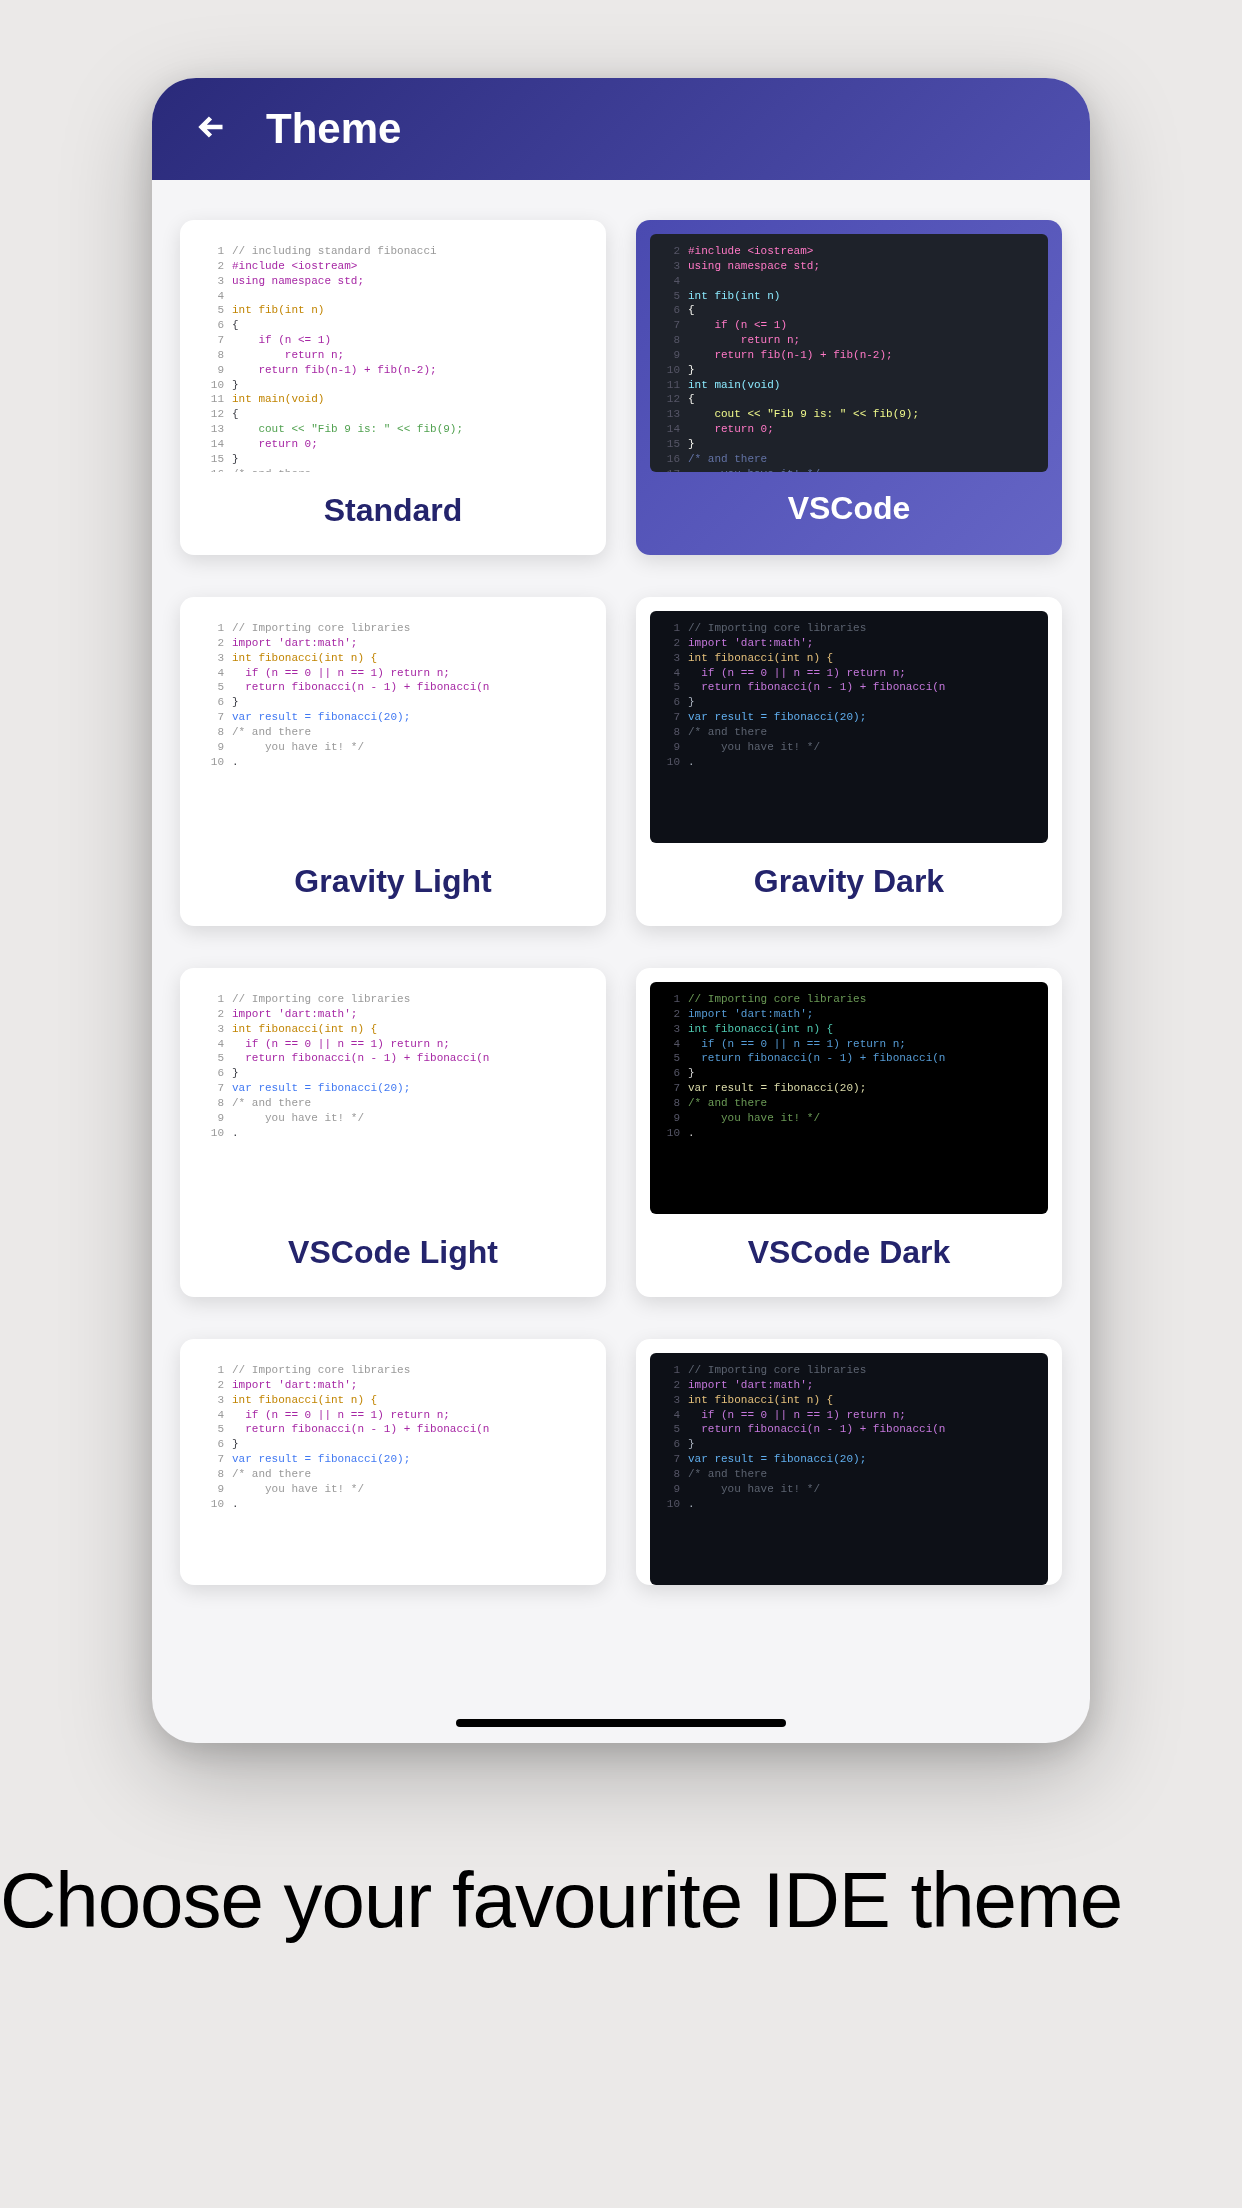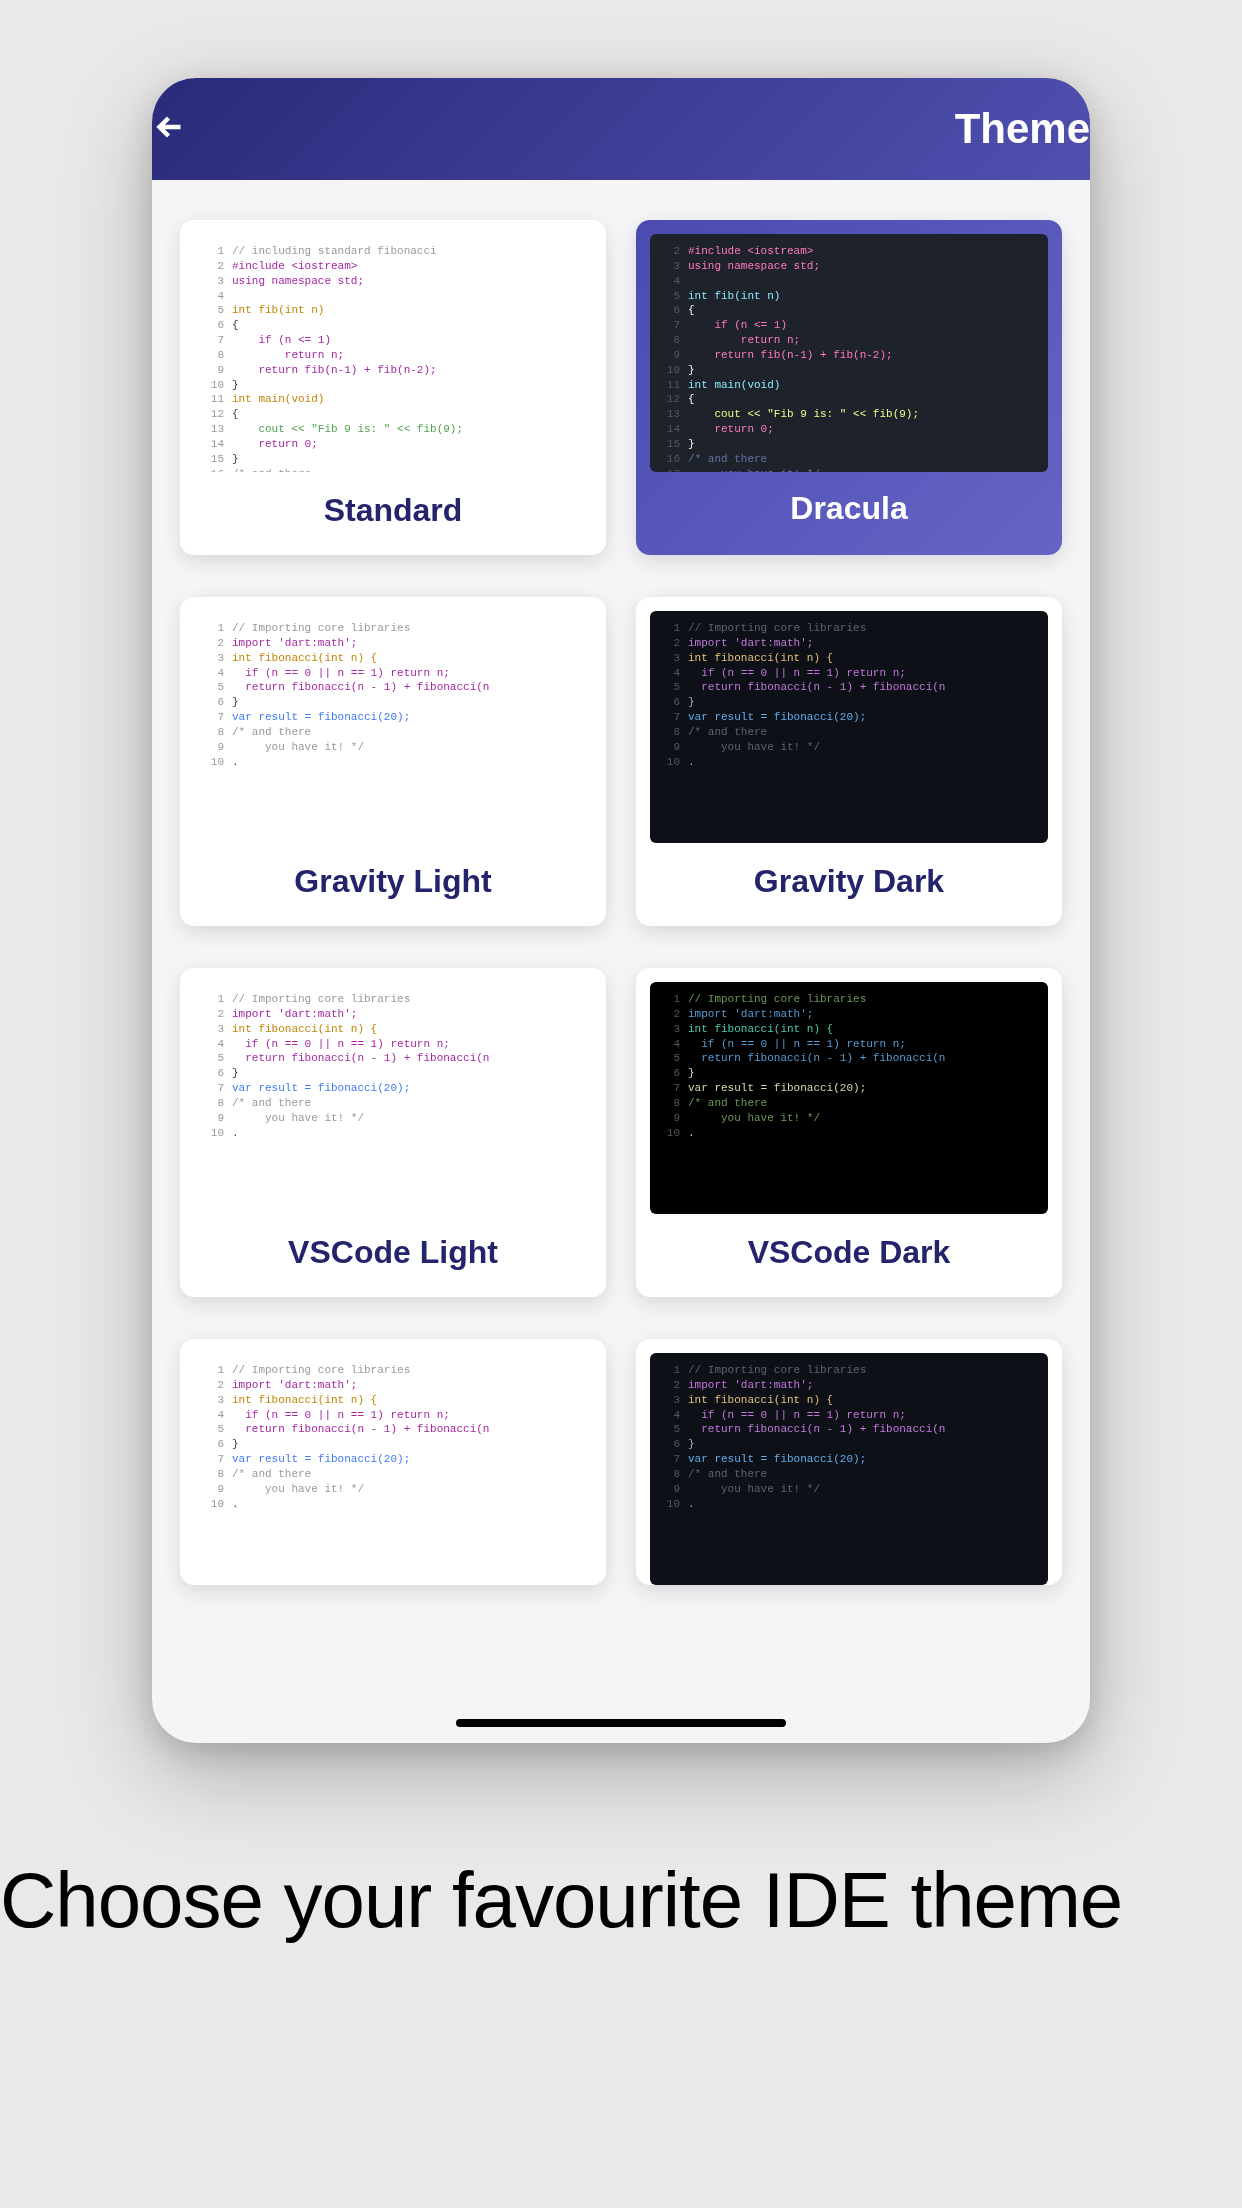--- a/index.html
+++ b/index.html
@@ -59,22 +59,22 @@
 .battery::after {
   content:''; position:absolute; right:-6px; top:5px;
   width:4px; height:8px; background:#fff; border-radius:0 2px 2px 0;
 }
 .battery-fill { width:100%; height:100%; background:#fff; border-radius:2px; }
 .header-bar {
   height: 102px;
   background: linear-gradient(135deg, #2a2a7a 0%, #5050b0 100%);
   display: flex;
   align-items: center;
+  padding-left: 42px;
   gap: 36px;
-  justify-content: space-between;
 }
 .back-arrow svg { width: 36px; height: 36px; stroke: #fff; stroke-width: 3; fill: none; }
 .header-title { color:#fff; font-size: 42px; font-weight: 700; }
 .scroll-area {
   height: calc(100% - 174px);
   overflow: hidden;
   padding: 40px 28px 0 28px;
 }
 .grid {
   display: grid;
@@ -193,21 +193,21 @@
 <span class="ln">8</span><span class="kw">        return n;</span>
 <span class="ln">9</span><span class="kw">    return fib(n-1) + fib(n-2);</span>
 <span class="ln">10</span><span class="op">}</span>
 <span class="ln">11</span><span class="ty">int main(void)</span>
 <span class="ln">12</span><span class="op">{</span>
 <span class="ln">13</span><span class="st">    cout &lt;&lt; "Fib 9 is: " &lt;&lt; fib(9);</span>
 <span class="ln">14</span><span class="kw">    return 0;</span>
 <span class="ln">15</span><span class="op">}</span>
 <span class="ln">16</span><span class="cm">/* and there</span>
 <span class="ln">17</span><span class="cm">     you have it! */</span></div>
-        <div class="card-label">Dracula</div>
+        <div class="card-label">VSCode</div>
       </div>
 
       <div class="card">
         <div class="preview light tall" id="pv-gl"><span class="ln">1</span><span class="cm">// Importing core libraries</span>
 <span class="ln">2</span><span class="kw">import 'dart:math';</span>
 <span class="ln">3</span><span class="ty">int fibonacci(int n) {</span>
 <span class="ln">4</span><span class="kw">  if (n == 0 || n == 1) return n;</span>
 <span class="ln">5</span><span class="kw">  return fibonacci(n - 1) + fibonacci(n</span>
 <span class="ln">6</span><span class="op">}</span>
 <span class="ln">7</span><span class="fn">var result = fibonacci(20);</span>

